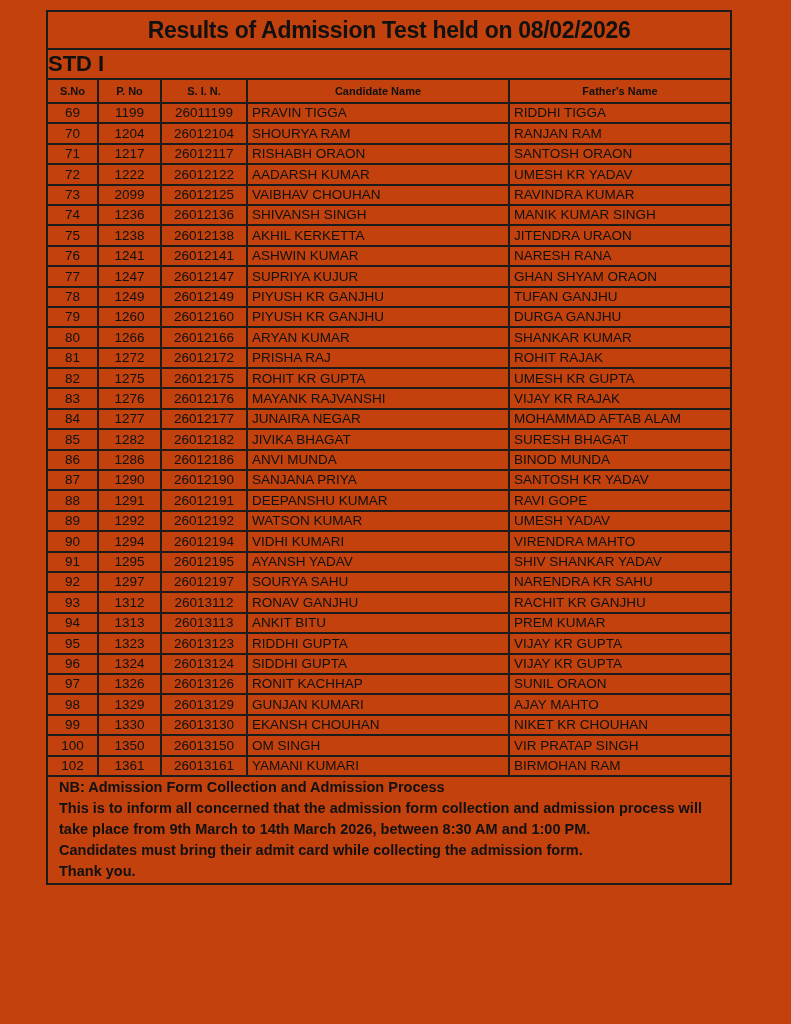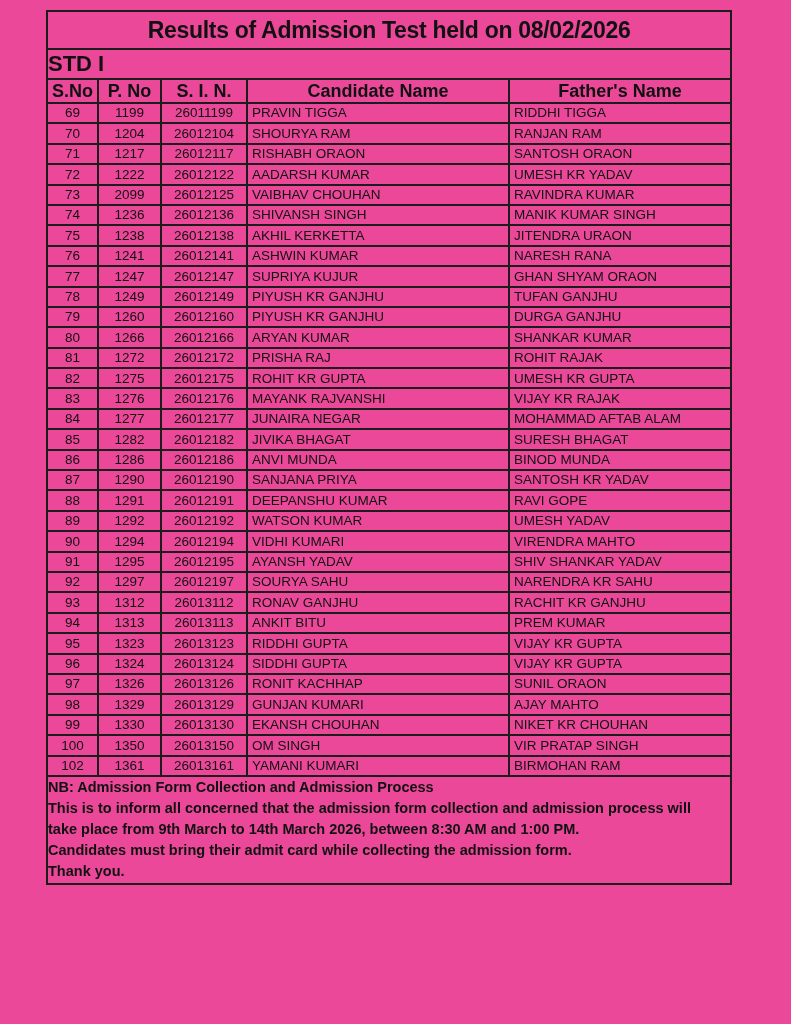--- a/index.html
+++ b/index.html
@@ -9,21 +9,21 @@
     width: 791px;
     height: 1024px;
     font-family: "Liberation Sans", sans-serif;
     color: #111111;
     -webkit-font-smoothing: antialiased;
   }
   .sheet {
     position: relative;
     width: 791px;
     height: 1024px;
-    background: #ec4899;
+    background: #c2410c;
     overflow: hidden;
   }
   table.doc {
     position: absolute;
     left: 46px;
     top: 10px;
     width: 684px;
     border-collapse: collapse;
     table-layout: fixed;
   }
@@ -42,21 +42,21 @@
   }
   .subtitle-cell {
     height: 28px;
     text-align: left;
     vertical-align: middle;
     font-size: 22px;
     font-weight: bold;
   }
   .col-head th {
     height: 22px;
-    font-size: 18px;
+    font-size: 11px;
     font-weight: bold;
     text-align: center;
     vertical-align: middle;
   }
   tbody td {
     height: 18.4px;
     font-size: 13.5px;
     line-height: 1;
     vertical-align: middle;
     white-space: nowrap;
@@ -67,20 +67,21 @@
   .notice-cell {
     height: 106px;
     vertical-align: top;
     padding: 2px 4px 0 4px;
   }
   .notice-heading, .notice-line {
     font-size: 14.5px;
     font-weight: bold;
     line-height: 21px;
     white-space: nowrap;
+    margin-left: 11px;
   }
 </style>
 </head>
 <body>
 
 <div class="sheet">
   <table class="doc">
     <colgroup>
       <col style="width:51px">
       <col style="width:63px">

